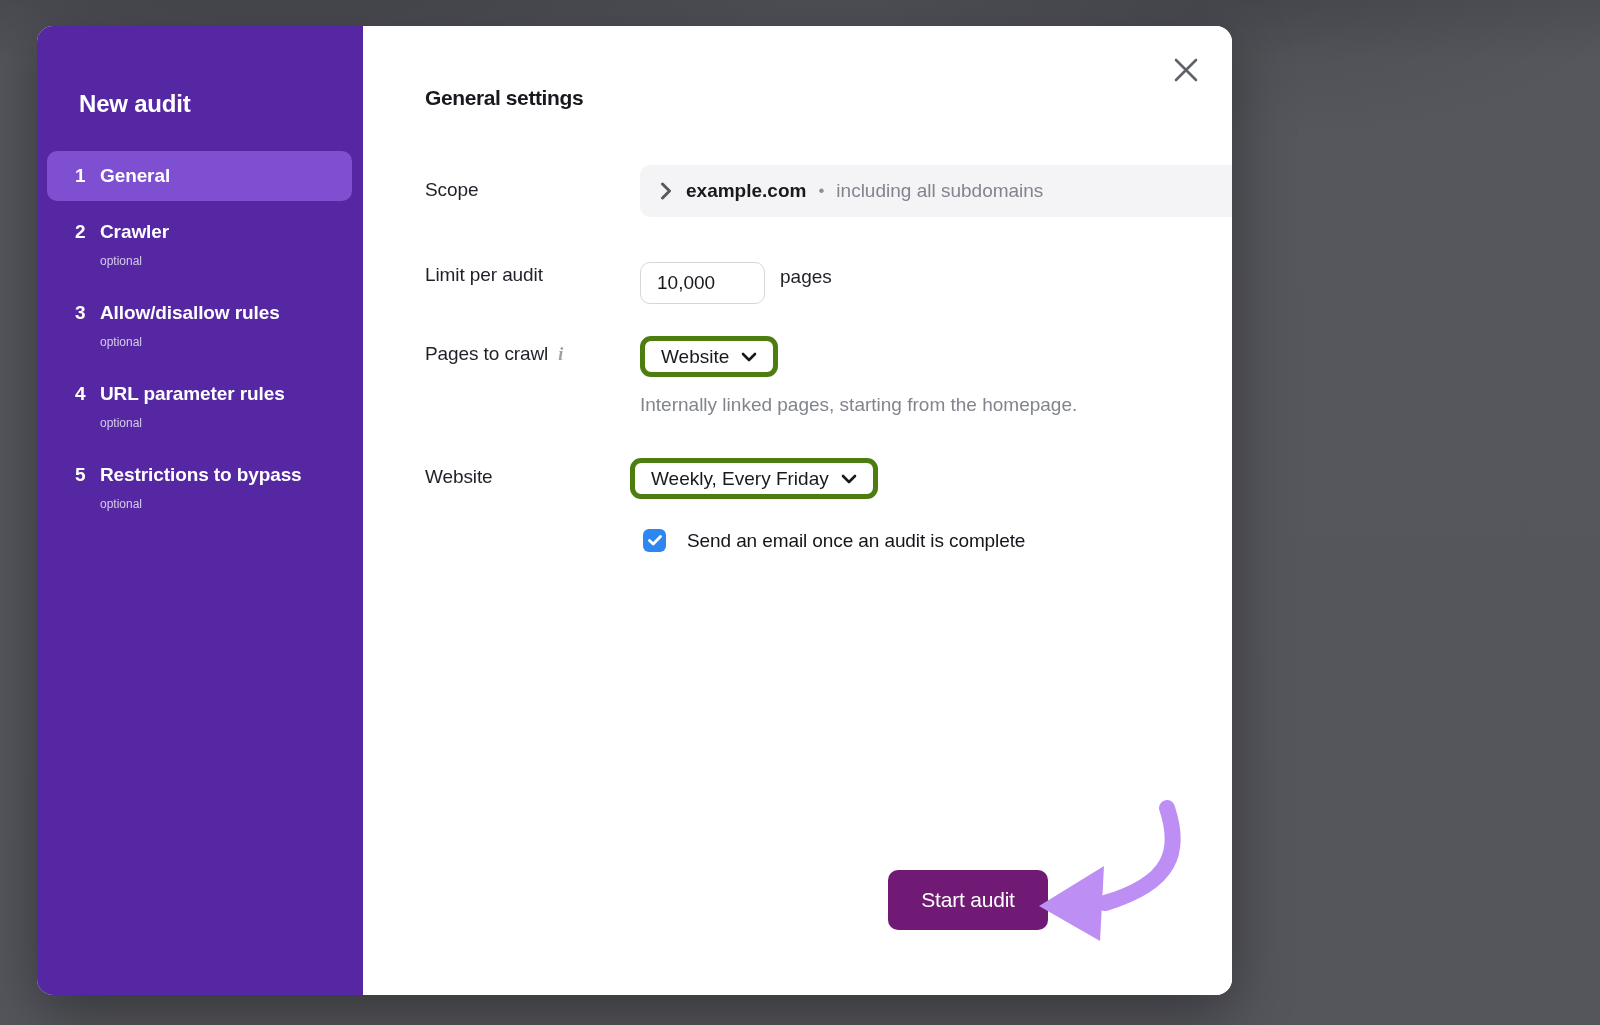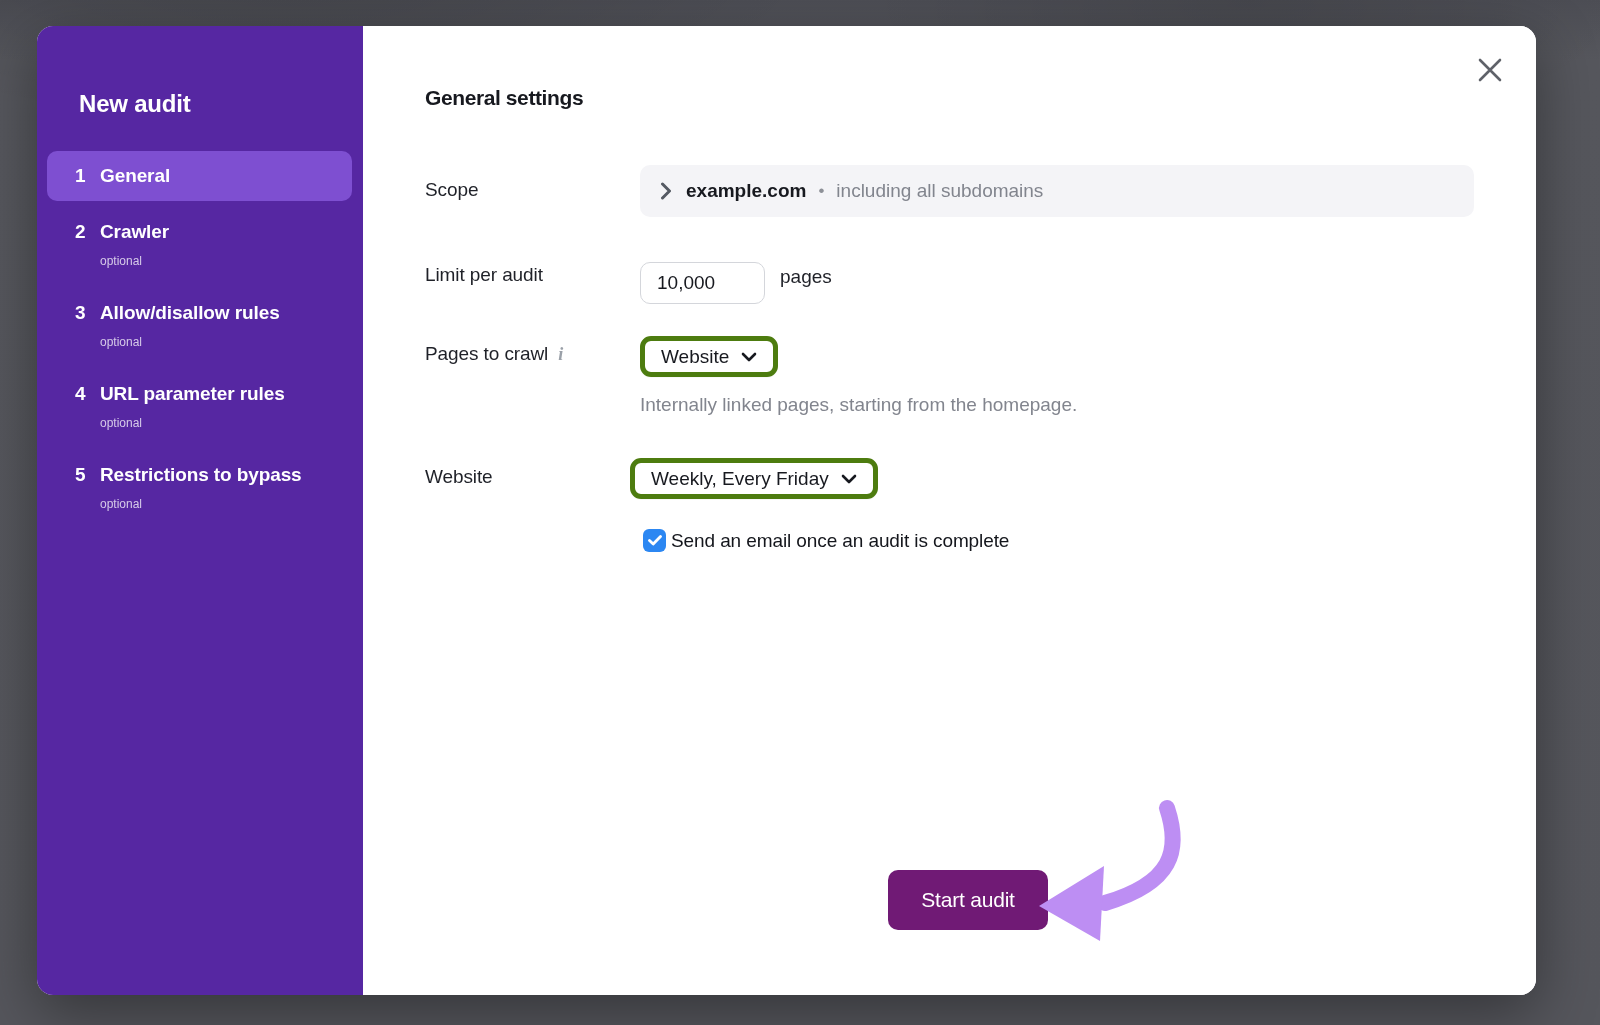--- a/index.html
+++ b/index.html
@@ -6,21 +6,21 @@
   html,body { width:1600px; height:1025px; overflow:hidden; }
   body {
     font-family:"Liberation Sans", sans-serif;
     background:
       radial-gradient(900px 300px at 18% -5%, rgba(0,0,0,.14), transparent 60%),
       radial-gradient(700px 260px at 78% 0%, rgba(0,0,0,.10), transparent 55%),
       linear-gradient(180deg, #4d4e55 0px, #56575d 60px, #55565c 100%);
     position:relative;
   }
   .modal {
-    position:absolute; left:37px; top:26px; width:1499px; height:969px;
+    position:absolute; left:37px; top:26px; width:1195px; height:969px;
     border-radius:16px; background:#ffffff; display:flex; overflow:hidden;
     box-shadow:0 18px 60px rgba(0,0,0,.38);
   }
   
   .sidebar {
     width:326px; flex:0 0 326px; background:#5627a2; color:#fff;
     padding-top:64px; position:relative;
   }
   .sb-title { margin-left:42px; font-size:24px; font-weight:700; letter-spacing:-.2px; }
   .steps { margin-top:33px; }
@@ -75,21 +75,21 @@
     box-shadow:0 1px 1px rgba(20,22,28,.03);
   }
   .select-pages { left:277px; top:310px; }
   .select-schedule { left:267px; top:432px; }
   .help-text { position:absolute; left:277px; top:368px; font-size:19px; color:#82858e; }
   .cb-row { position:absolute; left:280px; top:503px; display:flex; align-items:center; }
   .checkbox {
     width:23px; height:23px; border-radius:6px; background:#2c87f2;
     display:flex; align-items:center; justify-content:center; cursor:pointer; flex:0 0 23px;
   }
-  .cb-label { margin-left:5px; font-size:19px; color:#14161c; letter-spacing:-.1px; }
+  .cb-label { margin-left:21px; font-size:19px; color:#14161c; letter-spacing:-.1px; }
   .start-btn {
     position:absolute; left:525px; top:844px; width:160px; height:60px;
     background:#701a75; border:none; border-radius:10px; cursor:pointer;
     color:#fff; font-family:"Liberation Sans", sans-serif; font-size:21px; font-weight:400;
     letter-spacing:-.2px;
   }
   .arrow-annot { position:absolute; left:0; top:0; width:1173px; height:969px; pointer-events:none; }
   .chev-down { flex:0 0 auto; }
 </style>
 </head>

